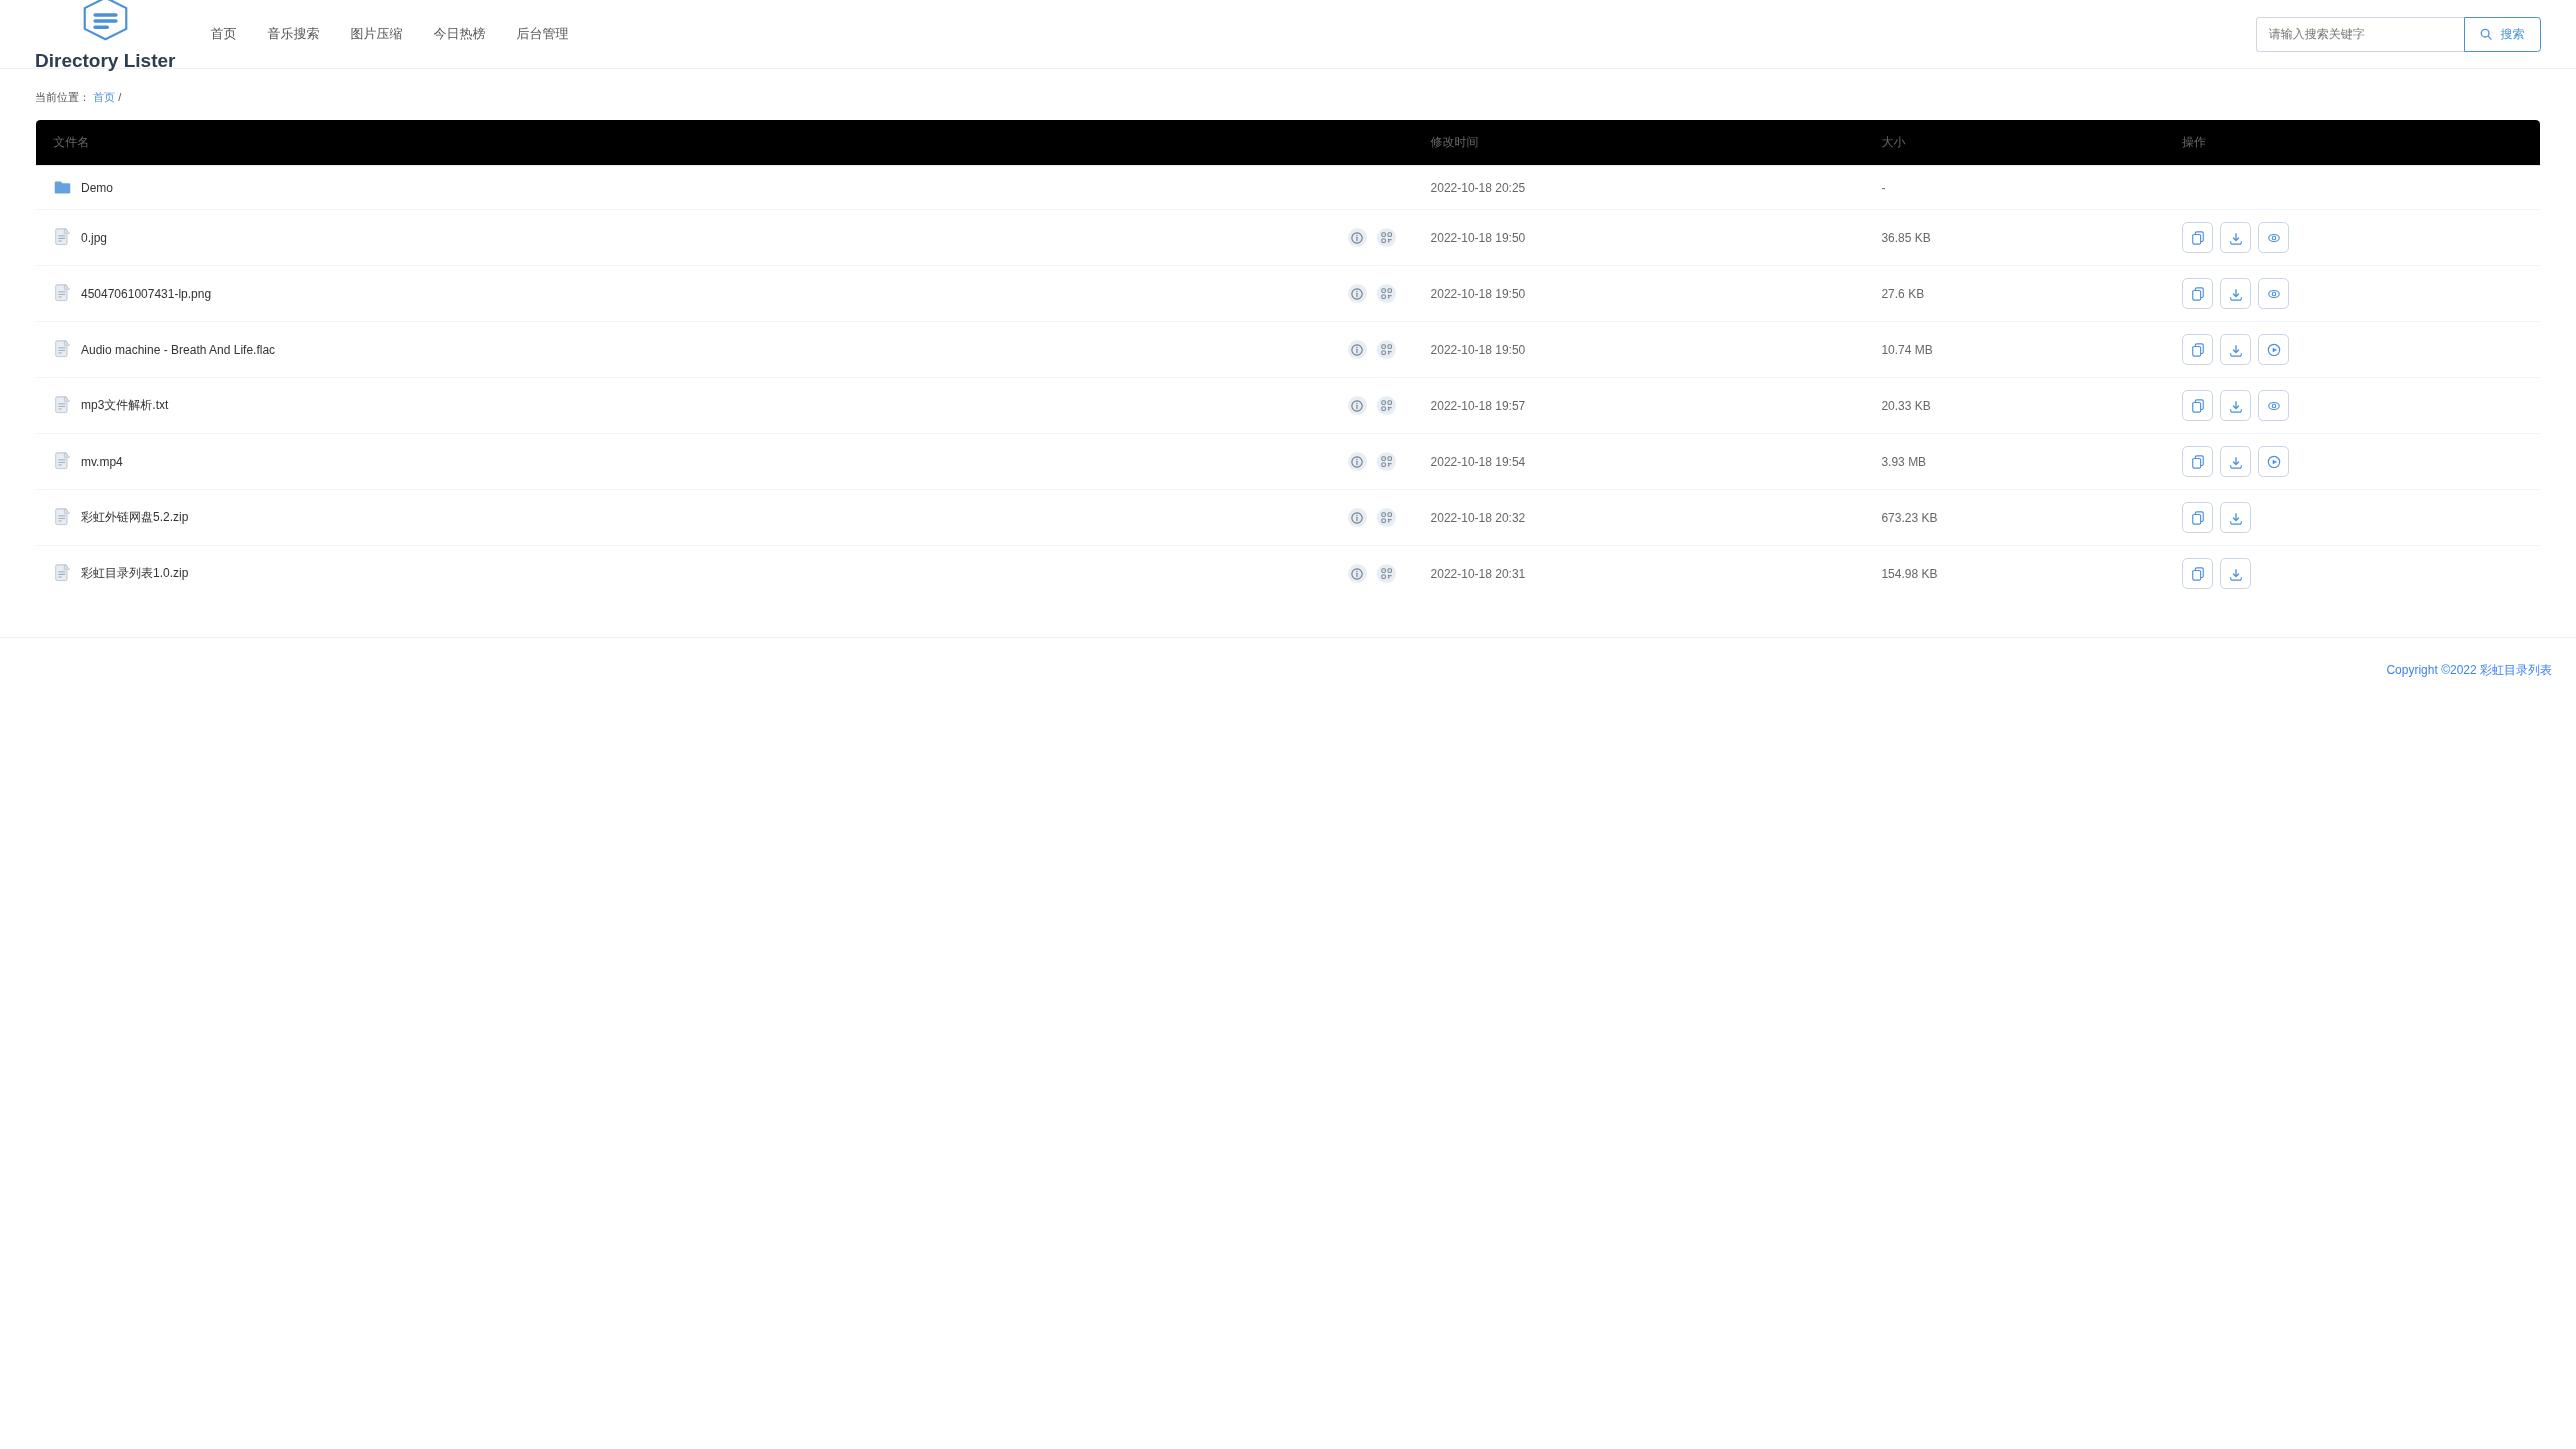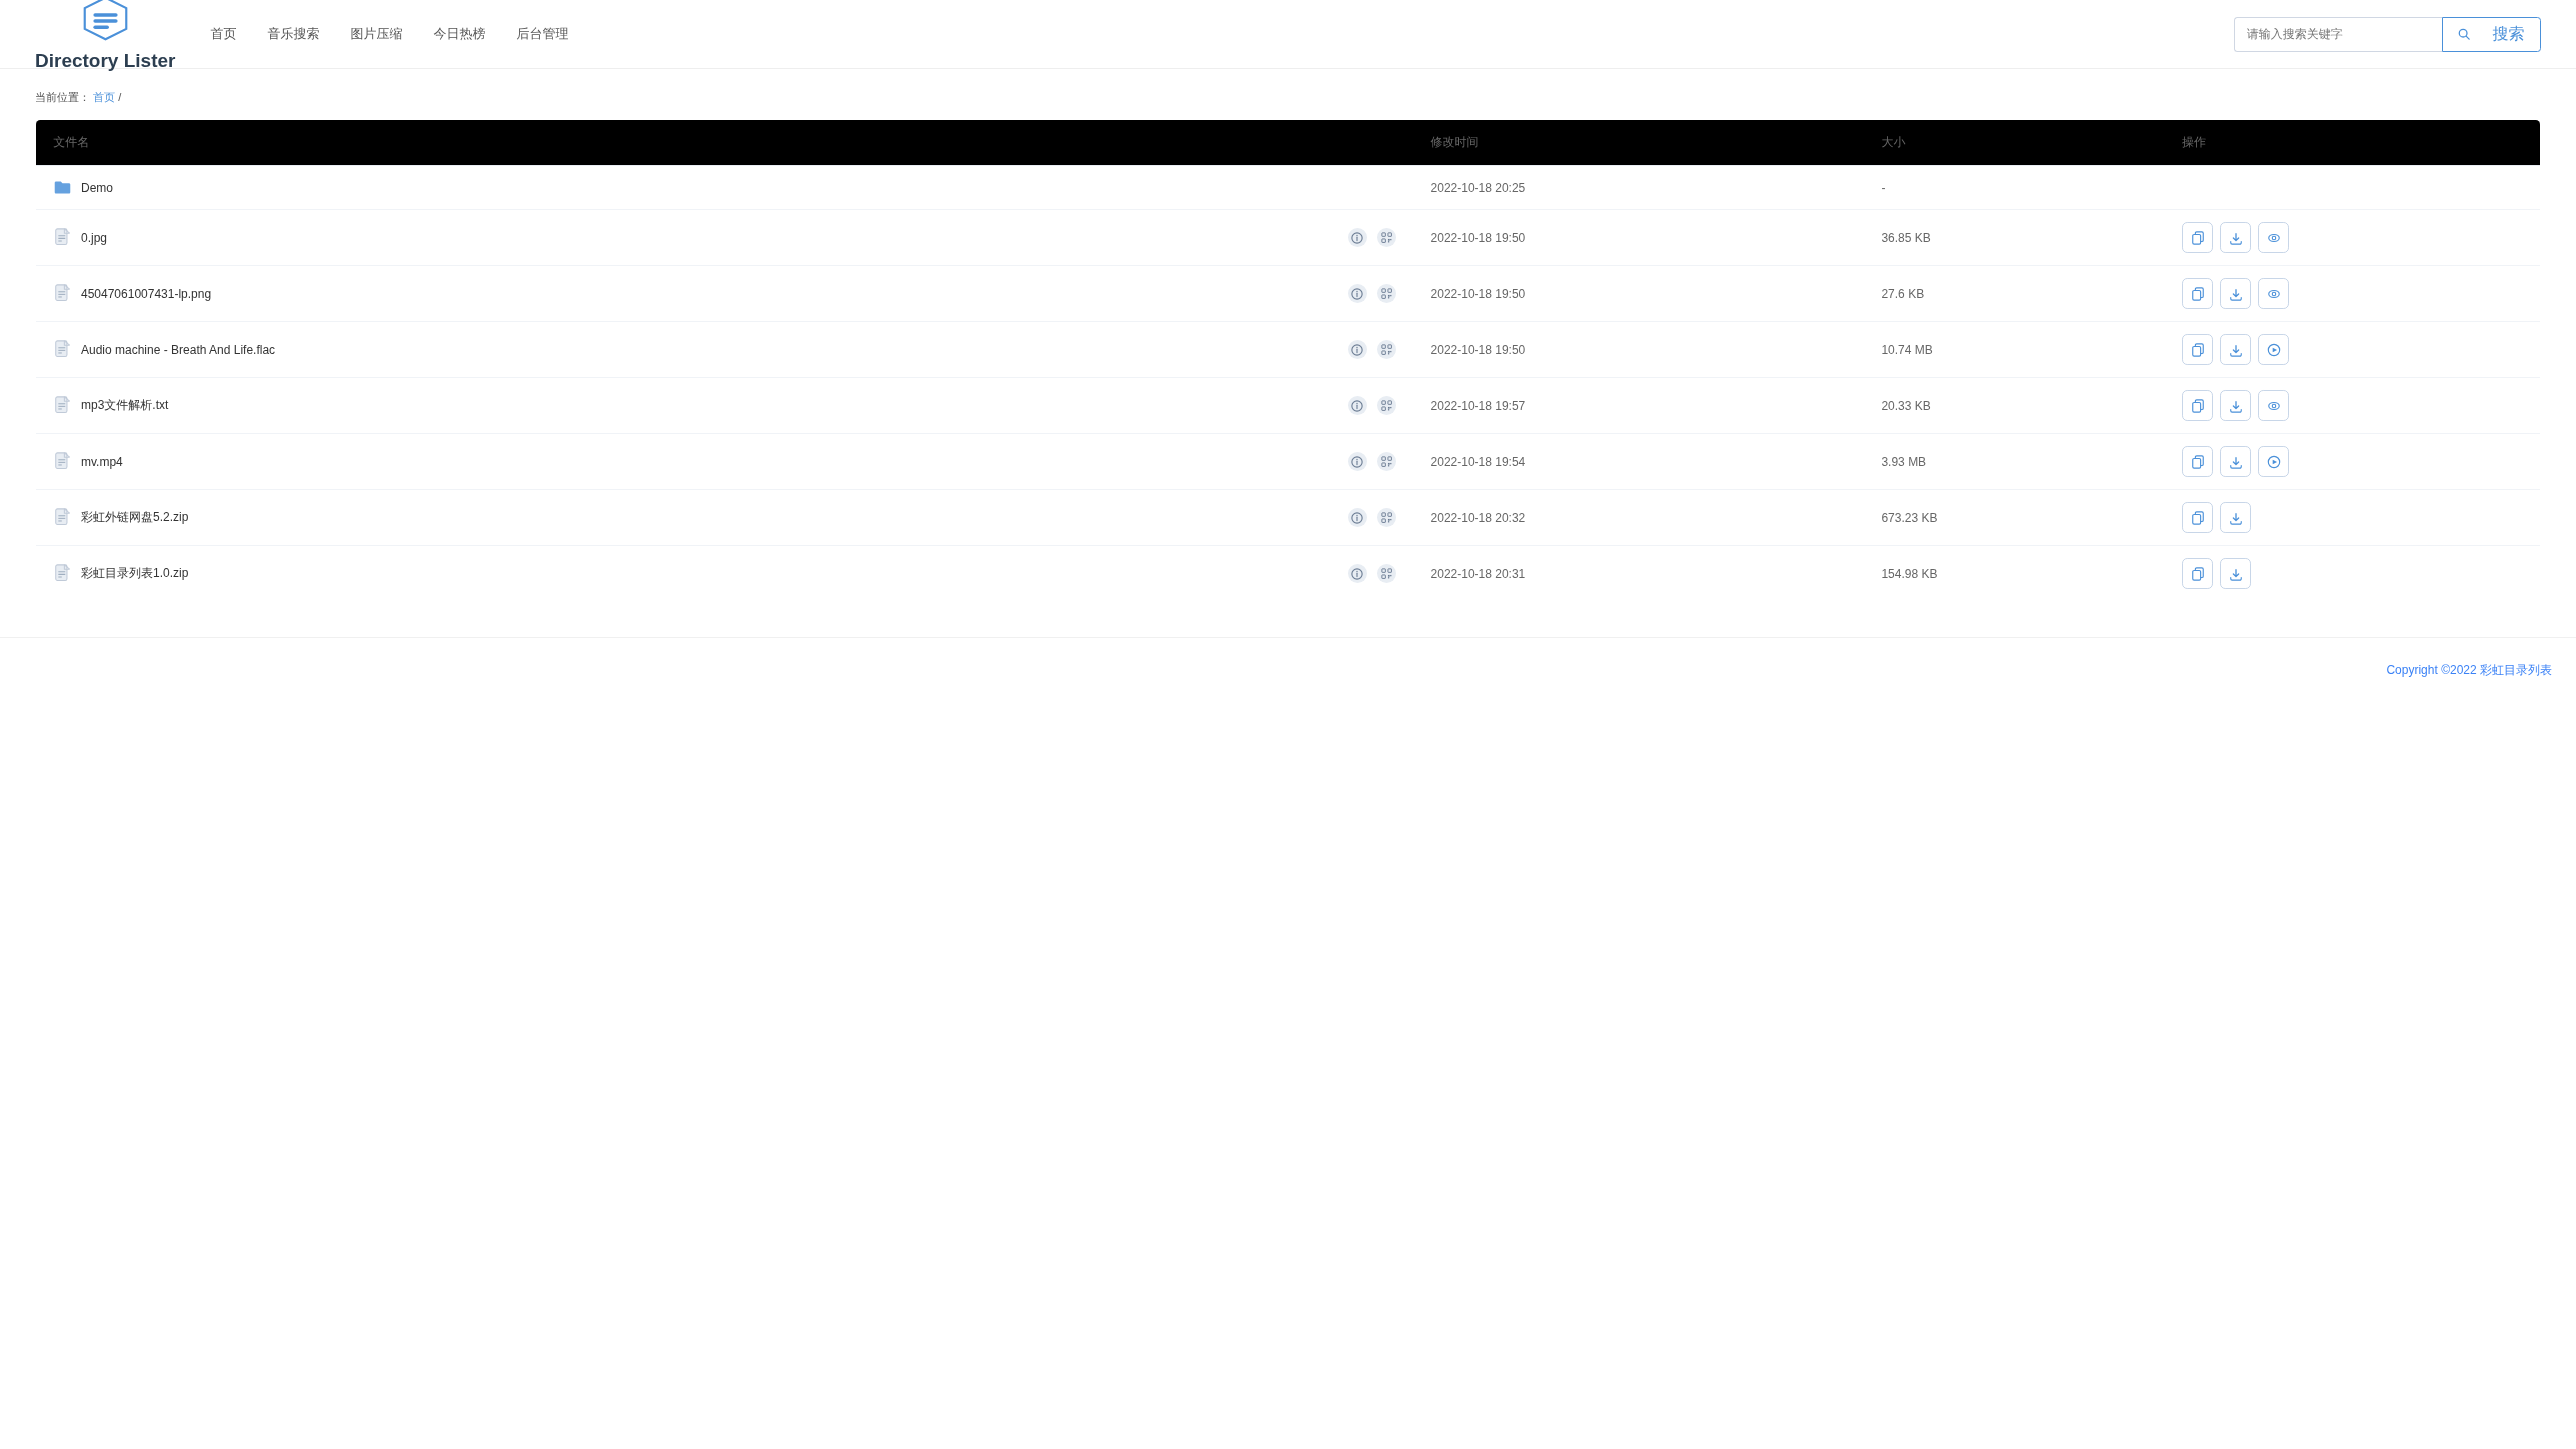--- a/index.html
+++ b/index.html
@@ -64,25 +64,25 @@
       outline: none;
       color: #8b5cf6;
     }
     .search-btn {
       height: 35px;
       padding: 0 15.6px;
       background: #fff;
       border: 0.9px solid #4a90d9;
       border-radius: 0 3.5px 3.5px 0;
       color: #4a90d9;
-      font-size: 16px;
+      font-size: 12px;
       cursor: pointer;
       display: flex;
       align-items: center;
-      gap: 22px;
+      gap: 8px;
     }
 
     
     .breadcrumb {
       padding: 21px 35px 14px;
       font-size: 11px;
       color: #555;
     }
     .breadcrumb-link {
       color: #4a90d9;

